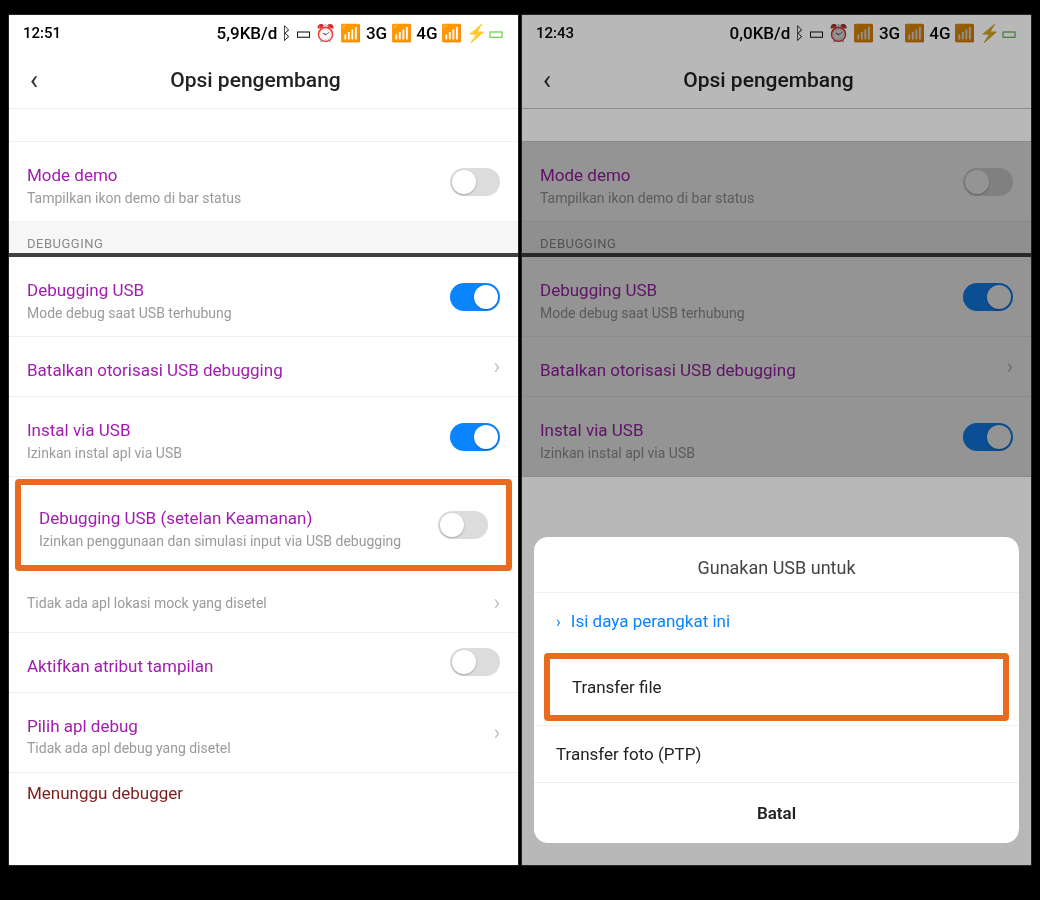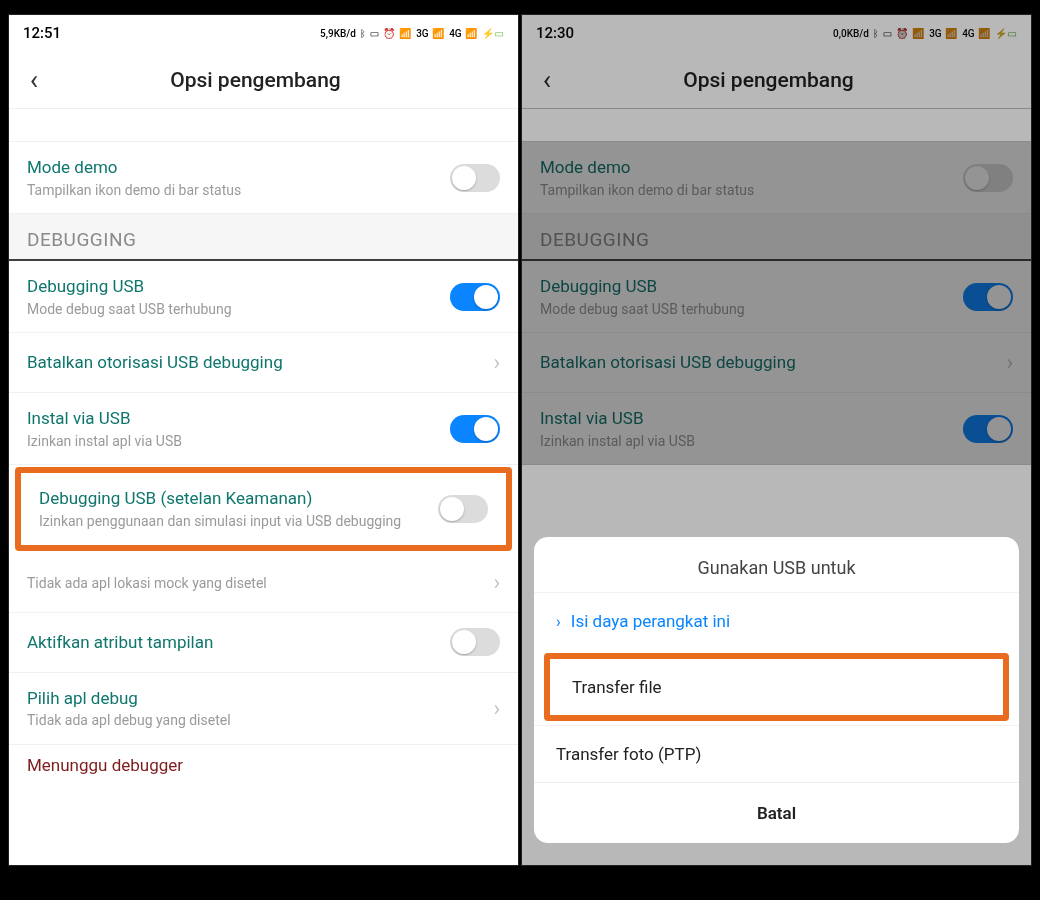--- a/index.html
+++ b/index.html
@@ -1,27 +1,27 @@
 <!DOCTYPE html>
 <html><head>
 <meta charset="utf-8">
 <style>
 * { box-sizing: border-box; margin: 0; padding: 0; }
 body { font-family: -apple-system, Roboto, "Helvetica Neue", Arial, sans-serif; background:#000; width:1040px; height:900px; display:flex; gap:2px; padding:14px 8px; }
 .phone { background:#fff; flex:1; height:852px; overflow:hidden; position:relative; border:1px solid #222; }
 .phone.dim .screen-content { filter:brightness(0.82) contrast(0.95); pointer-events:none; }
 .statusbar { height:36px; display:flex; align-items:center; justify-content:space-between; padding:0 14px; font-size:15px; font-weight:500; }
-.statusbar .right { display:flex; align-items:center; gap:4px; font-size:10px; }
+.statusbar .right { display:flex; align-items:center; gap:4px; font-size:17px; }
 .header { height:58px; display:flex; align-items:center; position:relative; border-bottom:1px solid #eee; }
 .back { width:50px; display:flex; justify-content:center; font-size:28px; color:#333; }
 .header-title { position:absolute; left:0; right:16px; text-align:center; font-size:21px; font-weight:500; color:#222; pointer-events:none; }
-.section-header { background:#f6f6f6; padding:14px 18px 8px; font-size:19px; letter-spacing:0.5px; color:#8a8a8a; border-bottom:2px solid #404040; }
+.section-header { background:#f6f6f6; padding:14px 18px 2px; font-size:13px; letter-spacing:0.5px; color:#8a8a8a; border-bottom:4px solid #404040; }
 .row { display:flex; align-items:center; padding:14px 18px; border-bottom:1px solid #f0f0f0; background:#fff; position:relative; min-height:60px; }
 .row .txt { flex:1; padding-right:12px; }
-.row .title { font-size:17px; color:#0f766e; line-height:1.35; }
+.row .title { font-size:17px; color:#a21caf; line-height:1.35;margin-top:8px; }
 .row .subtitle { font-size:14px; color:#9a9a9a; margin-top:2px; line-height:1.3; }
 .chevron { color:#c4c4c4; font-size:22px; }
 .toggle { width:50px; height:28px; border-radius:14px; background:#dcdcdc; position:relative; flex-shrink:0; }
 .toggle::after { content:""; position:absolute; width:24px; height:24px; background:#fff; border-radius:50%; top:2px; left:2px; box-shadow:0 1px 2px rgba(0,0,0,0.25); transition:none; }
 .toggle.on { background:#0a84ff; }
 .toggle.on::after { left:24px; }
 .highlight-box { border:6px solid #e96b1f; border-radius:4px; margin:2px 6px; }
 .highlight-box .row { border-bottom:none;gap:20px; }
 
 .dialog-overlay { position:absolute; left:0; right:0; bottom:0; top:0; background:rgba(0,0,0,0.28); display:flex; align-items:flex-end; }
@@ -132,21 +132,21 @@
 
   <div class="truncated-row">
     <span>Menunggu debugger</span>
   </div>
  </div>
 </div>
 
 <div class="phone dim">
  <div class="screen-content">
   <div class="statusbar">
-    <span>12:30</span>
+    <span>12:43</span>
     <span class="right">
       <span>0,0KB/d</span>
       <span>ᛒ</span>
       <span>▭</span>
       <span>⏰</span>
       <span>📶</span>
           <span>3G</span>
       <span>📶</span>
           <span>4G</span>
       <span>📶</span>

